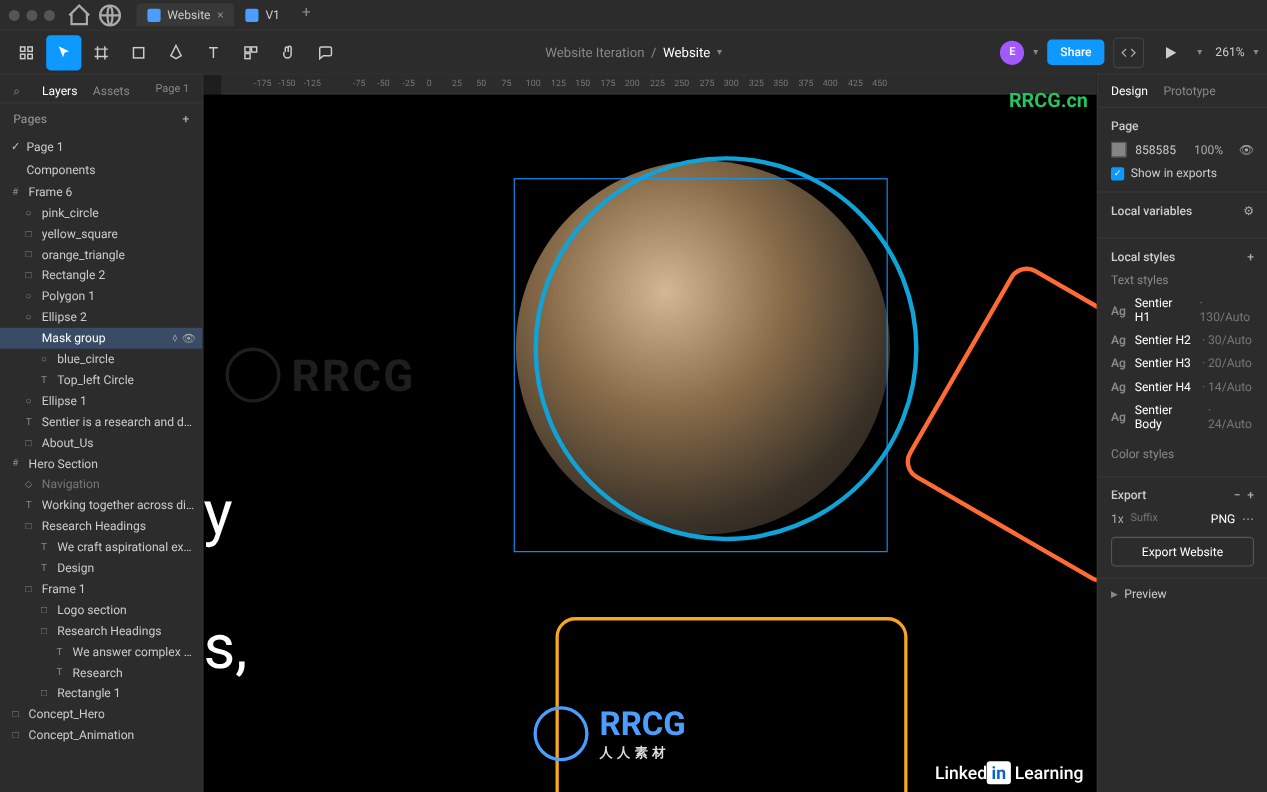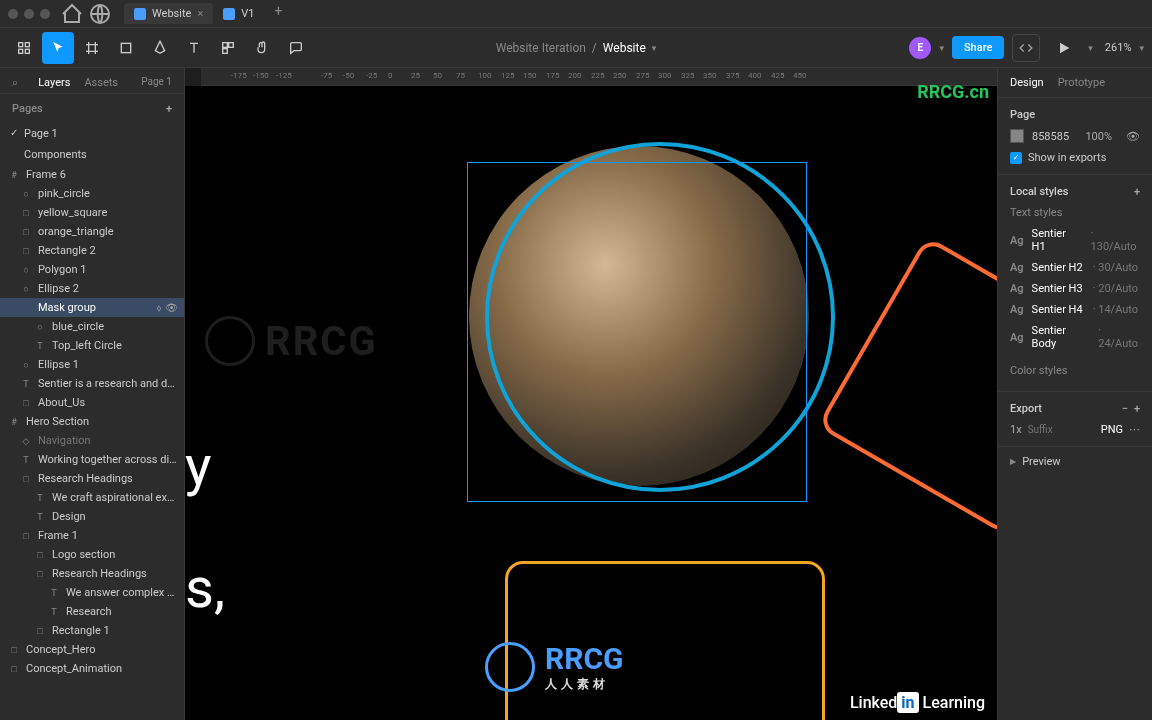--- a/index.html
+++ b/index.html
@@ -425,20 +425,26 @@
         <span class="pct">100%</span>
         <span class="eye">👁</span>
       </div>
       <div class="chk-row">
         <span class="chk">✓</span>
         <span>Show in exports</span>
       </div>
     </div>
     <div class="sec">
       <div class="sec-title">
+        <span>Local variables</span>
+        <span class="plus">⚙</span>
+      </div>
+    </div>
+    <div class="sec">
+      <div class="sec-title">
         <span>Local styles</span>
         <span class="plus">+</span>
       </div>
       <div style="color:#888;margin:6px 0 4px;">Text styles</div>
       <div id="text-styles">
           <div class="style-row">
             <span class="ag">Ag</span>
             <span class="name">Sentier H1</span> 
             <span class="meta">· 130/Auto</span>
           </div>
@@ -472,19 +478,20 @@
             <span>−</span>
             <span>+</span>
           </span>
       </div>
       <div class="export-row">
         <span class="fld">1x</span>
         <input placeholder="Suffix" style="">
         <span class="fmt">PNG</span>
         <span style="color:#aaa;">⋯</span>
       </div>
+      <button class="export-btn">Export Website</button>
     </div>
     <div class="preview-row">
       <span class="tri">▶</span>
       <span>Preview</span>
     </div>
   </div>
 </div>
 
 </body></html>

